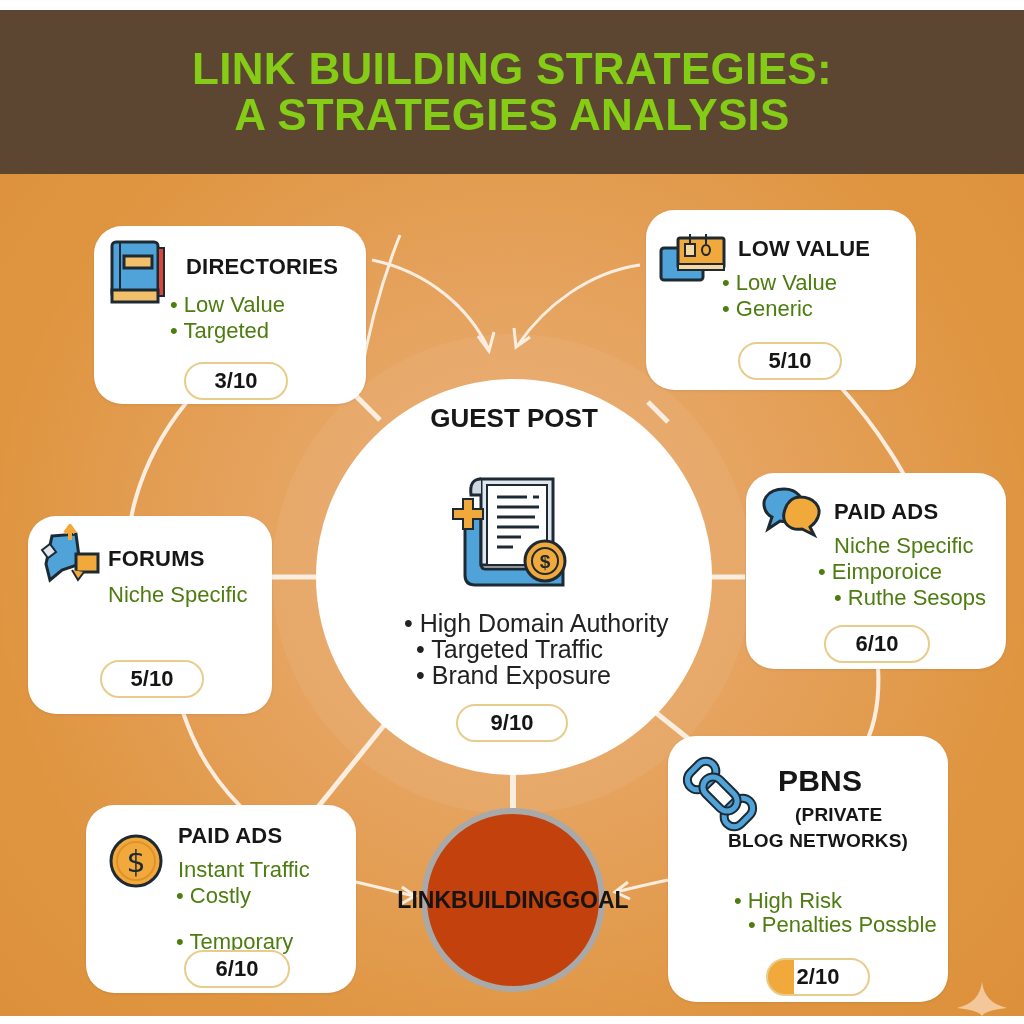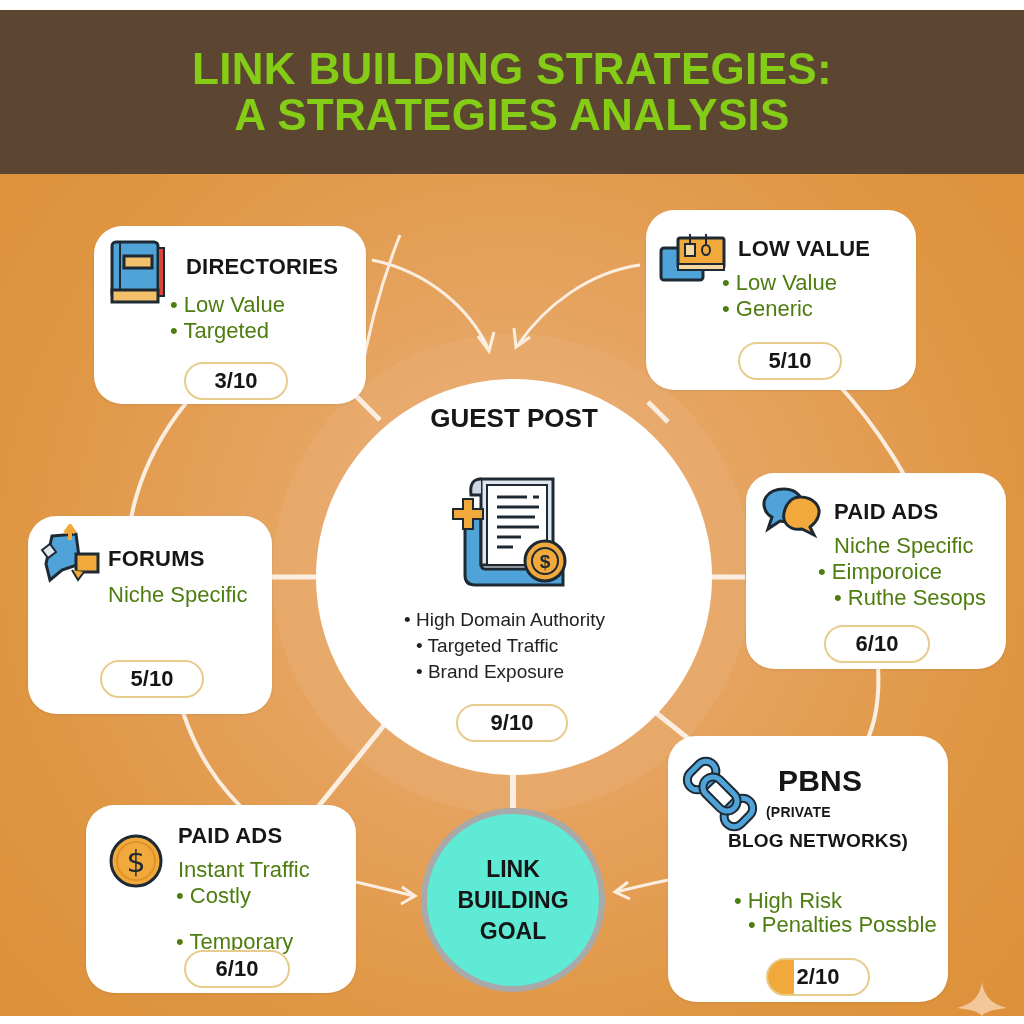--- a/index.html
+++ b/index.html
@@ -18,24 +18,24 @@
 
   .card { position: absolute; background: #ffffff; border-radius: 28px; box-shadow: 0 1px 3px rgba(0,0,0,0.08); }
   .card .title { position: absolute; font-weight: 700; color: #161616; font-size: 22px; letter-spacing: 0.2px; }
   .card .line { position: absolute; font-size: 22px; color: #4d7c0f; white-space: nowrap; }
   .card .icon { position: absolute; }
   .score { position: absolute; height: 38px; border: 2px solid #e8cc8c; border-radius: 20px; background: #fff;
     display: flex; align-items: center; justify-content: center; font-weight: 700; font-size: 22px; color: #151515; }
 
   .center { position: absolute; left: 316px; top: 369px; width: 396px; height: 396px; border-radius: 50%; background: #ffffff; }
   .center .ctitle { position: absolute; left: 0; width: 396px; text-align: center; font-weight: 700; font-size: 26px; color: #171717; line-height: 30px; }
-  .center .cline { position: absolute; font-size: 19px; color: #222; white-space: nowrap; }
+  .center .cline { position: absolute; font-size: 25px; color: #222; white-space: nowrap; }
 
   .goal { position: absolute; left: 421px; top: 798px; width: 184px; height: 184px; border-radius: 50%;
-    background: #5eead4; border: 6px solid #a9a9a9; display: flex; flex-direction: column; align-items: center; justify-content: center; }
+    background: #c2410c; border: 6px solid #a9a9a9; display: flex; flex-direction: row; align-items: center; justify-content: center; }
   .goal span { font-weight: 700; font-size: 23px; color: #151515; line-height: 31px; }
 
   .sparkle { position: absolute; left: 957px; top: 972px; }
 </style>
 </head>
 <body>
 
 <div class="canvas">
 
   <div class="header">
@@ -172,21 +172,21 @@
       <g transform="rotate(-45 40 40)">
         <rect x="24" y="4" width="32" height="20" rx="10" fill="none" stroke="#1e2a33" stroke-width="9"></rect>
         <rect x="24" y="4" width="32" height="20" rx="10" fill="none" stroke="#4fa3d9" stroke-width="5"></rect>
         <rect x="24" y="56" width="32" height="20" rx="10" fill="none" stroke="#1e2a33" stroke-width="9"></rect>
         <rect x="24" y="56" width="32" height="20" rx="10" fill="none" stroke="#4fa3d9" stroke-width="5"></rect>
         <rect x="30" y="20" width="20" height="40" rx="10" fill="none" stroke="#1e2a33" stroke-width="9"></rect>
         <rect x="30" y="20" width="20" height="40" rx="10" fill="none" stroke="#4fa3d9" stroke-width="5"></rect>
       </g>
     </svg>
     <div class="title" style="left:110px;top:28px;font-size:30px;">PBNS</div>
-    <div class="title" style="left:98px;top:68px;font-size:14px;">(PRIVATE</div>
+    <div class="title" style="left:127px;top:68px;font-size:19px;">(PRIVATE</div>
     <div class="title" style="left:60px;top:94px;font-size:19px;">BLOG NETWORKS)</div>
     <div class="line" style="left:66px;top:152px;"><span>•</span> <span>High Risk</span></div>
     <div class="line" style="left:80px;top:176px;"><span>•</span> <span>Penalties Possble</span></div>
     <div class="score" style="left:98px;top:222px;width:104px;background:linear-gradient(90deg,#f2a93b 0,#f2a93b 26px,#ffffff 26px);">2/10</div>
   </div>
 
   <div class="goal">
     <span>LINK</span>
     <span>BUILDING</span>
     <span>GOAL</span>

